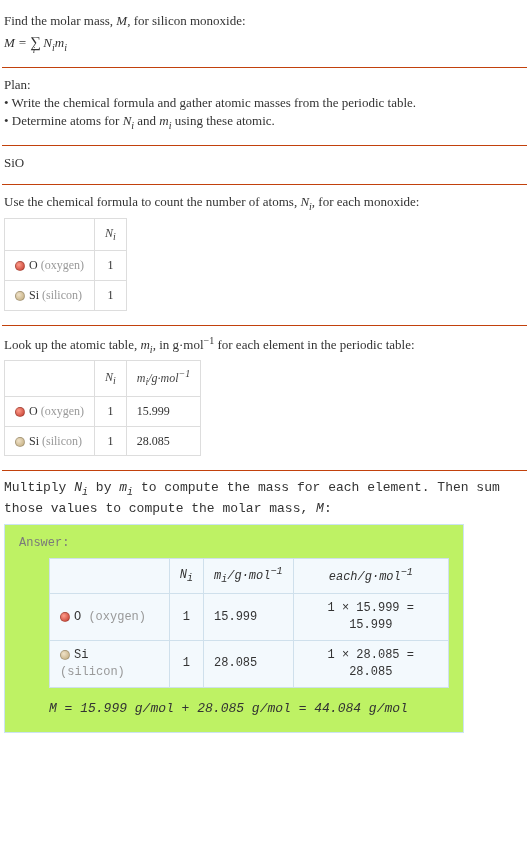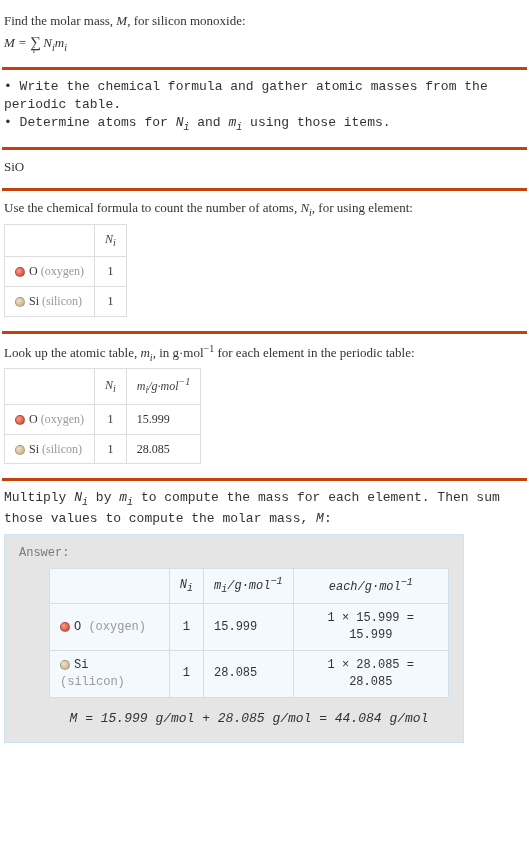--- a/index.html
+++ b/index.html
@@ -6,21 +6,21 @@
     body {
       font-family: Georgia, serif;
       color: #333;
       background: #fff;
       width: 529px;
       padding: 4px 2px;
       font-size: 13px;
       line-height: 1.4;
     }
     .section {
-      border-bottom: 3px solid #c2410c;
+      border-bottom: 1px solid #c2410c;
       padding: 8px 2px 12px 2px;
     }
     .section:last-child { border-bottom: none; font-family: Liberation Mono, monospace; }
     .formula {
       font-style: italic;
       margin-top: 2px;
     }
     .sigma { font-size: 15px; position: relative; }
     .sum-sub { font-size: 9px; position: relative; top: 6px; left: -8px; font-style: italic; }
     sub { font-size: 10px; }
@@ -49,21 +49,21 @@
       height: 10px;
       border-radius: 50%;
       margin-right: 4px;
       vertical-align: middle;
       border: 1px solid rgba(0,0,0,0.2);
     }
     .dot-red { background: radial-gradient(circle at 35% 35%, #ff9b8a, #c0392b); }
     .dot-tan { background: radial-gradient(circle at 35% 35%, #f0e2c8, #bfa97a); }
     .elem-name { color: #999; }
     .answer-box {
-      background: #e5e5e5;
+      background: #bef264;
       border: 1px solid #cbe3f2;
       padding: 10px 14px 14px 14px;
       margin-top: 6px;
       max-width: 460px;
     }
     .answer-box .label {
       font-size: 12px;
       color: #7a7a7a;
       margin-bottom: 6px;
     }
@@ -77,50 +77,51 @@
       padding: 6px 10px;
       font-size: 12px;
       font-weight: normal;
       background: #f3f9fd;
     }
     .answer-table th {
       font-style: italic;
       text-align: center;
     }
     .answer-table td.center { text-align: center; }
-    .final { margin-left: 30px; font-style: italic; text-align: center; }
+    .final { margin-left: 30px; font-style: italic; }
     .it { font-style: italic; }
-    .plan-bullet { margin-left: 0; font-family: Liberation Mono, monospace; }
+    .plan-bullet { margin-left: 0; }
   </style>
 </head>
 <body>
 
 <div class="section">
   <div>
     <span>Find the molar mass, </span><span class="it">M</span><span>, for silicon monoxide:</span>
   </div>
   <div class="formula">
     <span>M = </span><span class="sigma">∑</span><span class="sum-sub">i</span><span><span>N</span><sub>i</sub></span><span><span>m</span><sub>i</sub></span>
   </div>
 </div>
 
 <div class="section">
+  <div>Plan:</div>
   <div class="plan-bullet">• Write the chemical formula and gather atomic masses from the periodic table.</div>
   <div class="plan-bullet">
-    <span>• Determine atoms for </span><span class="it"><span>N</span><sub>i</sub></span><span> and </span><span class="it"><span>m</span><sub>i</sub></span><span> using those items.</span>
+    <span>• Determine atoms for </span><span class="it"><span>N</span><sub>i</sub></span><span> and </span><span class="it"><span>m</span><sub>i</sub></span><span> using these atomic.</span>
   </div>
 </div>
 
 <div class="section">
   <div>SiO</div>
 </div>
 
 <div class="section">
   <div>
-    <span>Use the chemical formula to count the number of atoms, </span><span class="it"><span>N</span><sub>i</sub></span><span>, for using element:</span>
+    <span>Use the chemical formula to count the number of atoms, </span><span class="it"><span>N</span><sub>i</sub></span><span>, for each monoxide:</span>
   </div>
   <table class="table">
     <tbody>
         <tr>
       <th></th>
       <th><span>N</span><sub>i</sub></th>
     </tr>
     <tr>
       <td><span class="elem-dot dot-red"></span><span>O</span> <span class="elem-name">(oxygen)</span></td>
       <td class="center">1</td>

